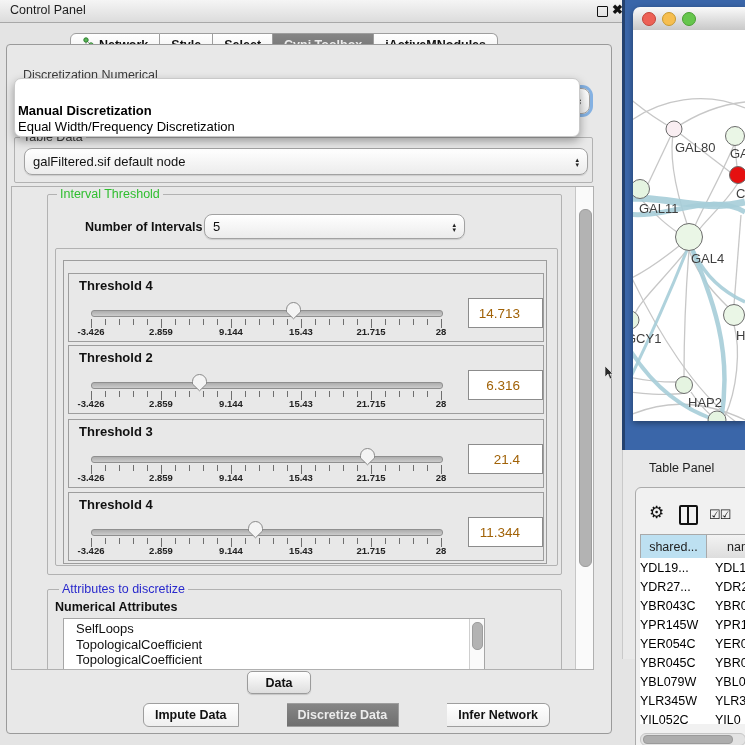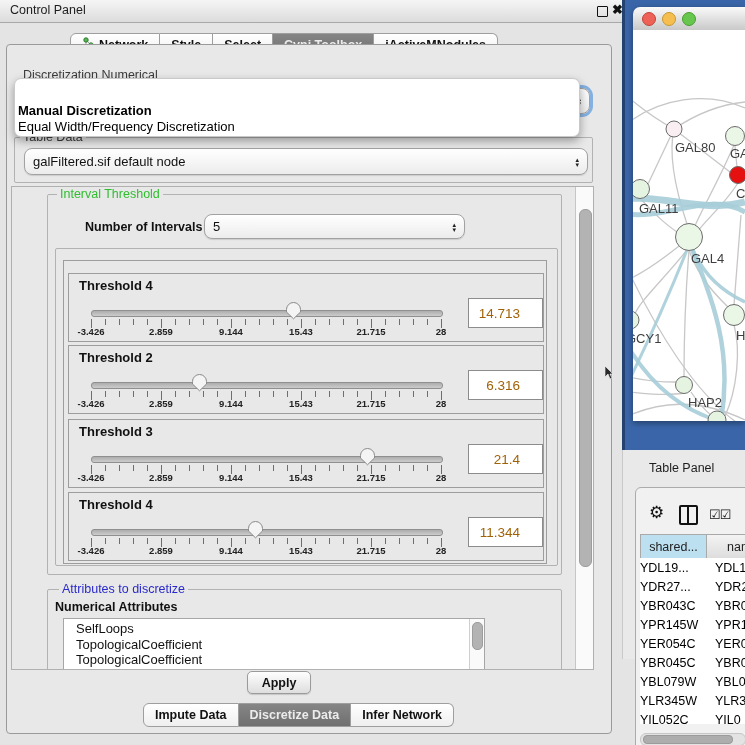--- a/index.html
+++ b/index.html
@@ -337,23 +337,23 @@
         <div class="listvsb">
           <div class="thumb"></div>
         </div>
     </div>
 
     <div class="vsb">
       <div class="thumb"></div>
     </div>
   </div>
 
-  <div class="abs applybtn">Apply</div>
-
-  <div class="abs tabrow" style="left:143px;top:703px;height:24px;" id="bottomTabs">
+  <div class="abs applybtn">Data</div>
+
+  <div class="abs tabrow" style="left:143px;top:703px;height:24px;gap:48px;" id="bottomTabs">
       <div class="tab first">
         <span>Impute Data</span>
       </div>
       <div class="tab sel">
         <span>Discretize Data</span>
       </div>
       <div class="tab last">
         <span>Infer Network</span>
       </div>
     </div>

